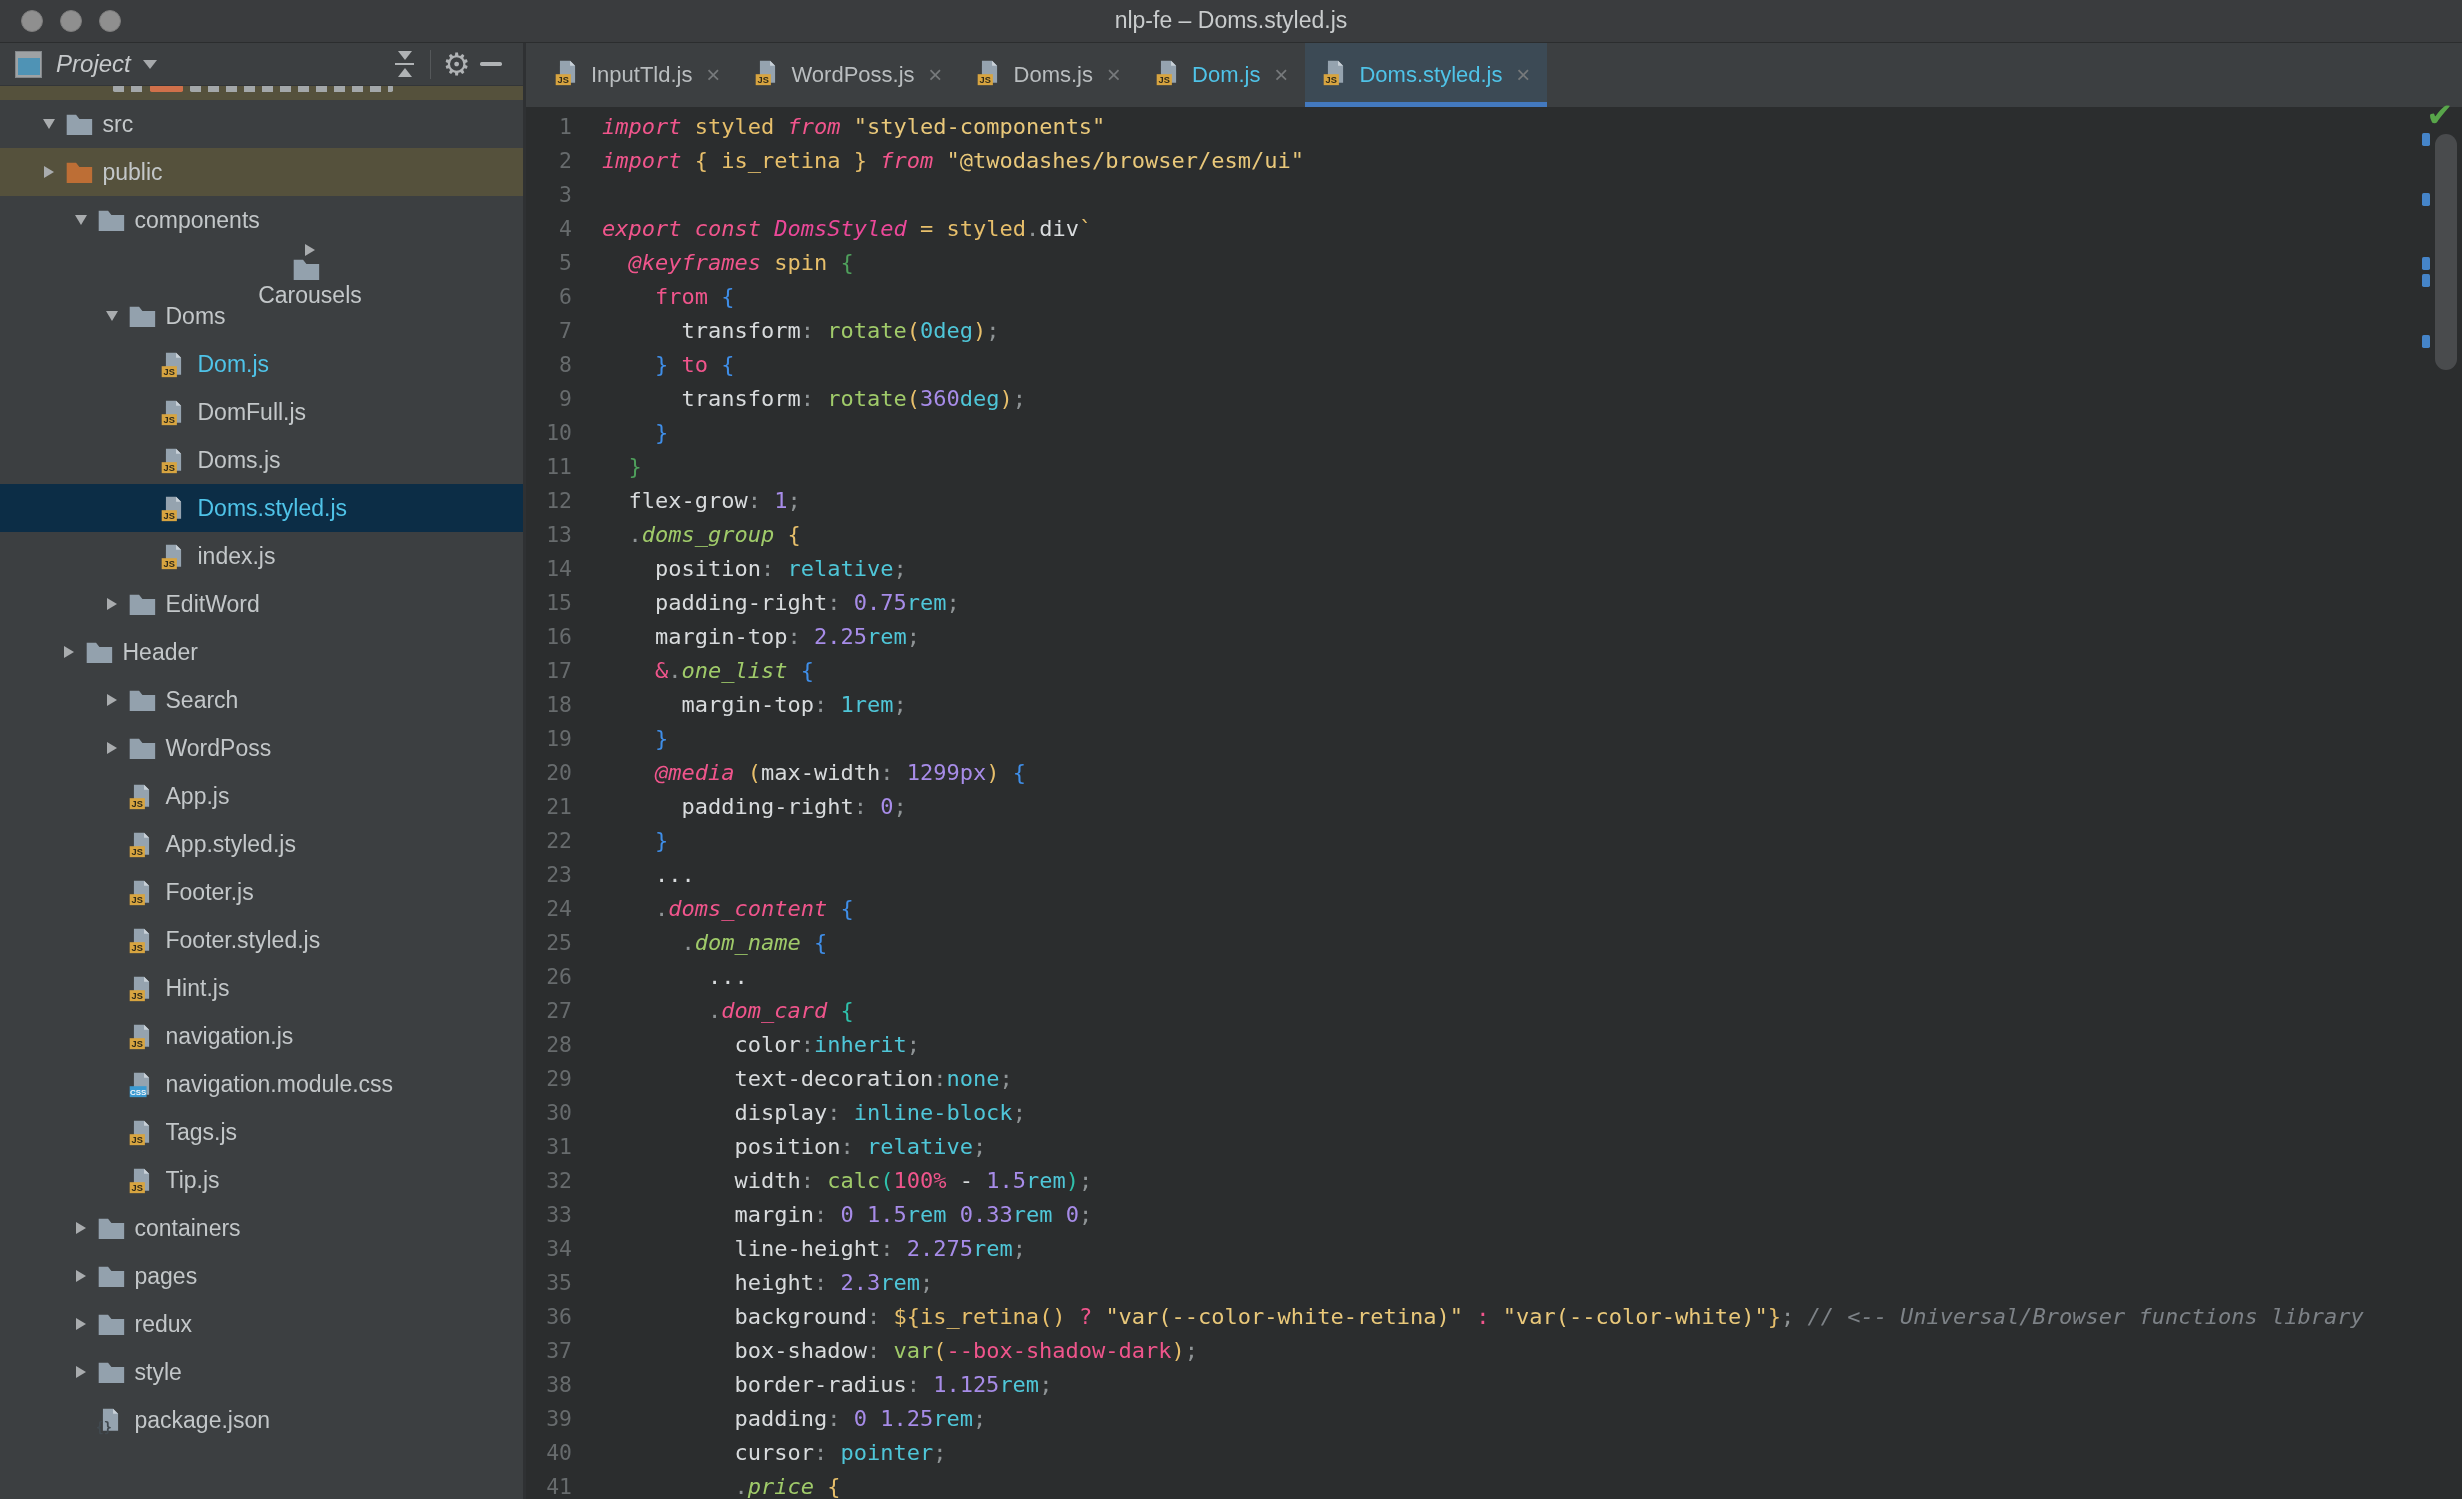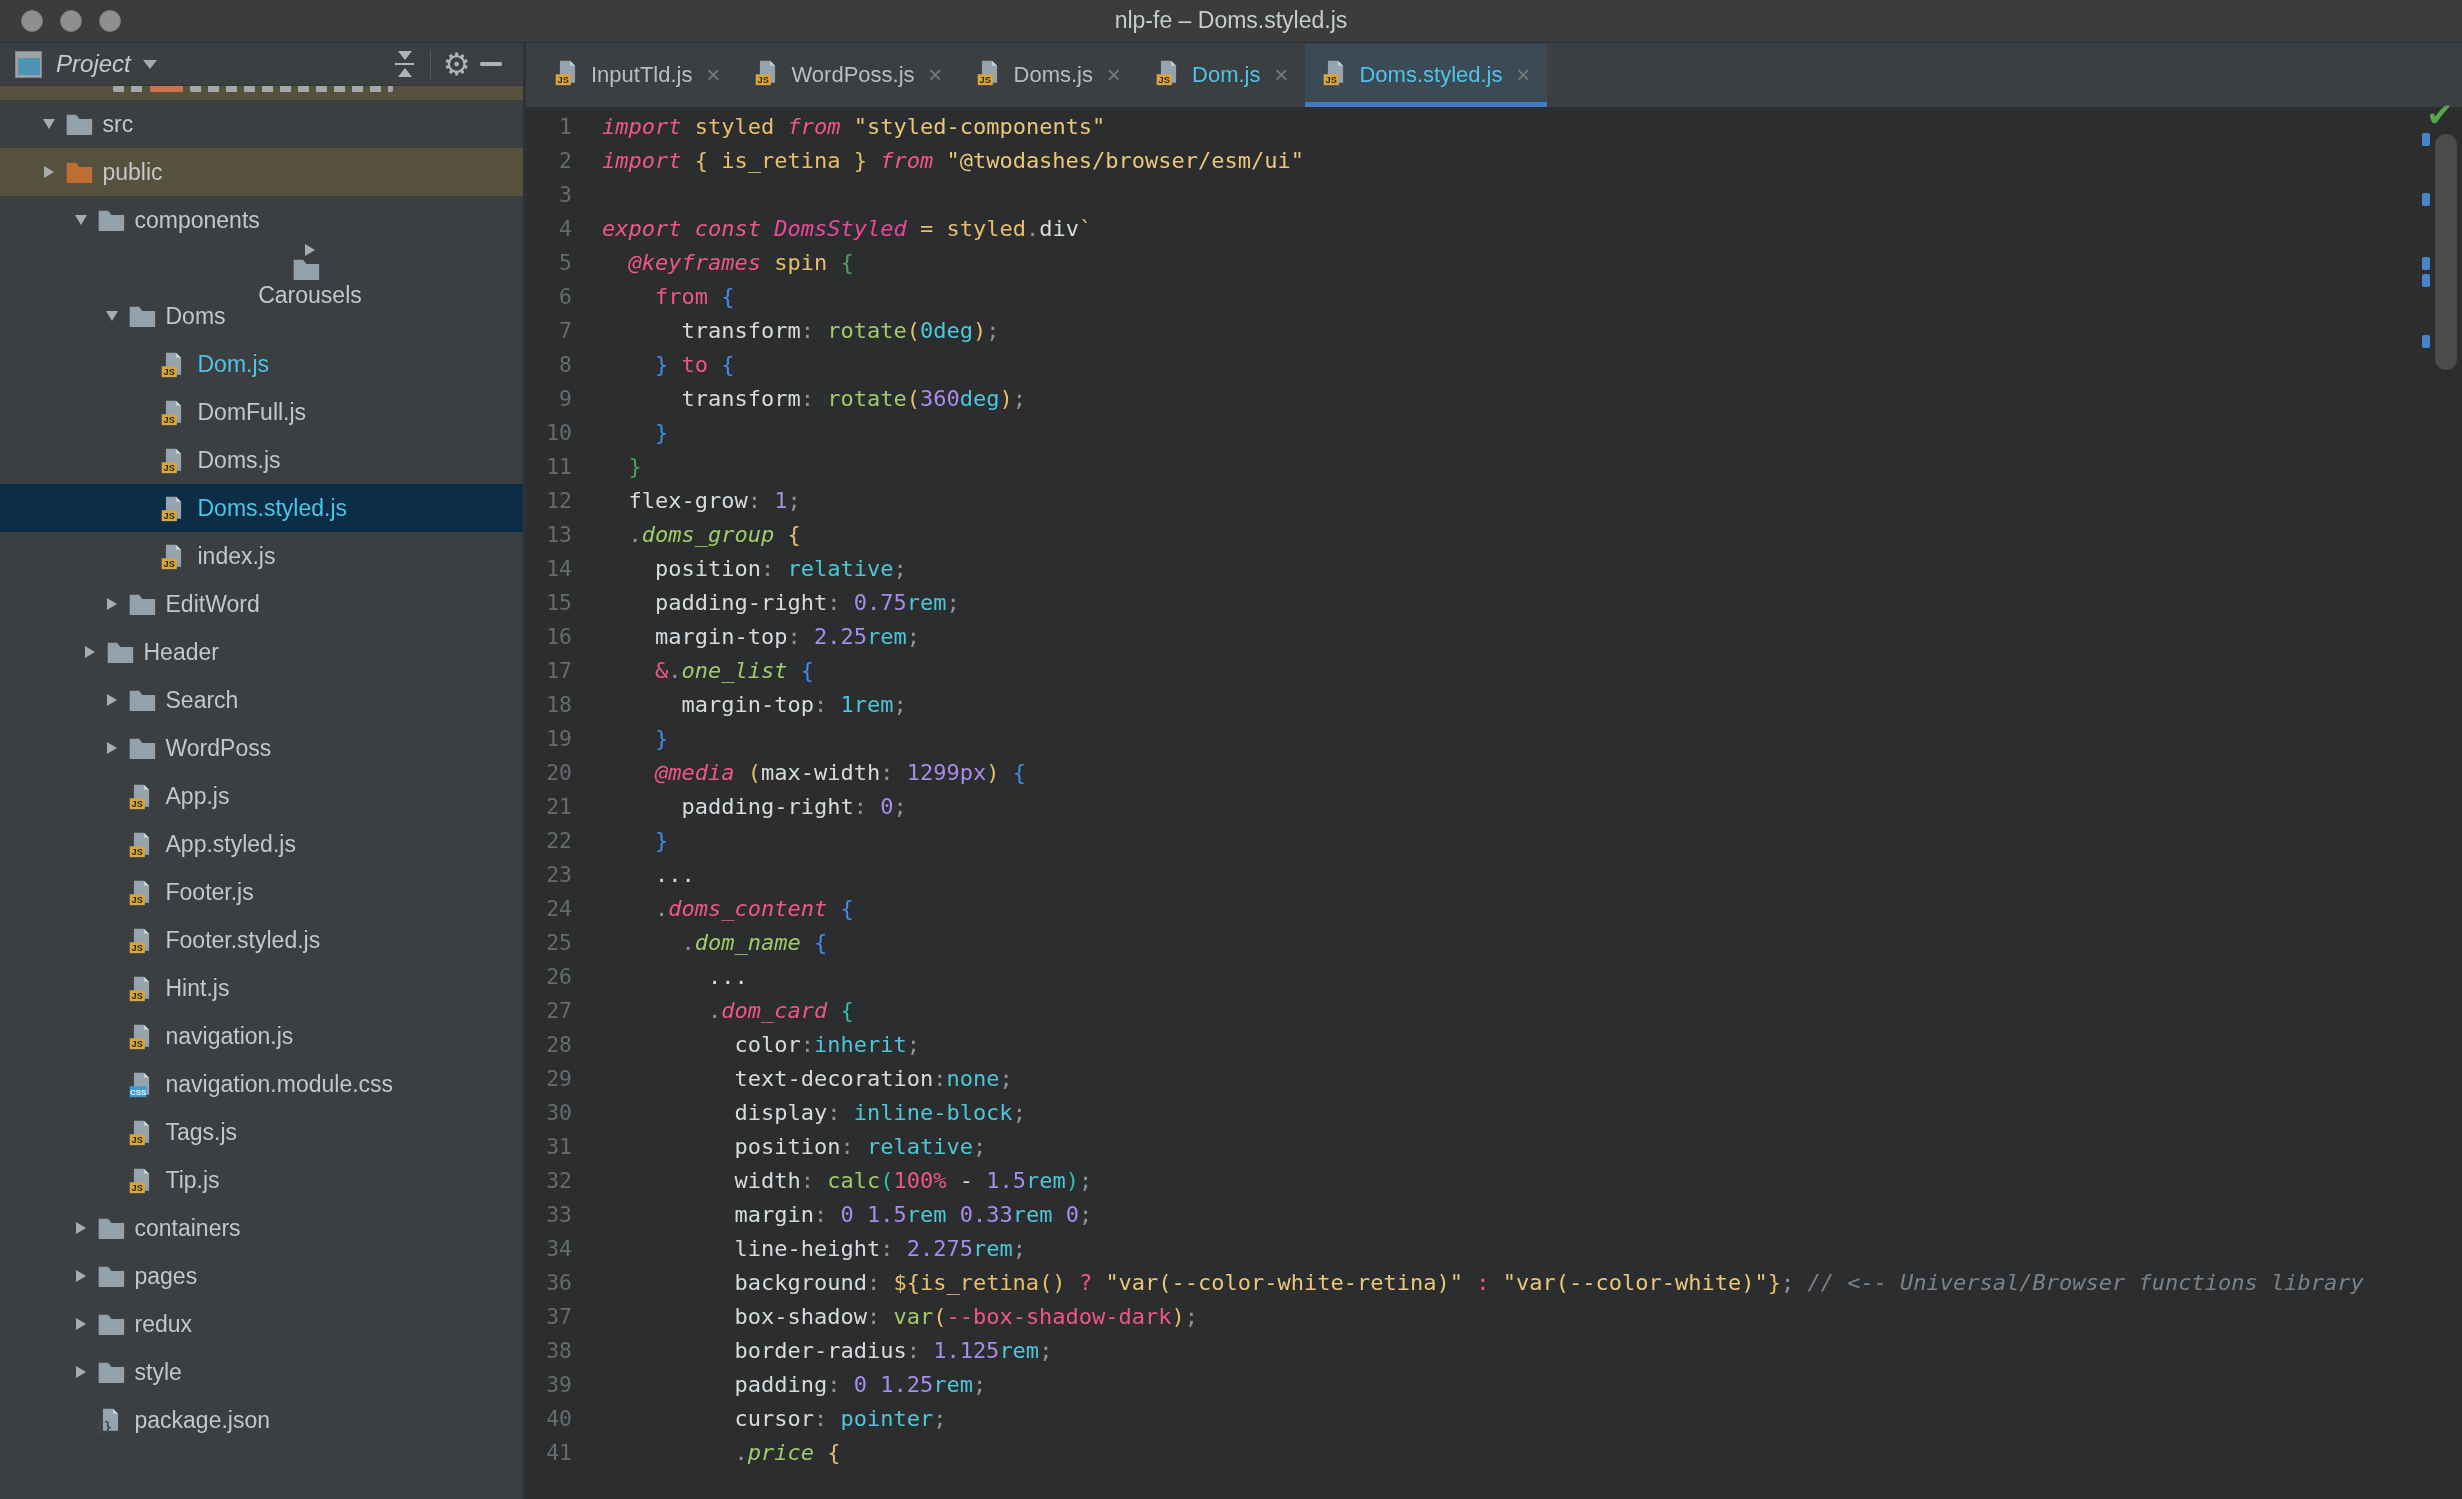--- a/index.html
+++ b/index.html
@@ -257,21 +257,21 @@
         <div class="arrow-slot">
           <div class="tri-right"></div>
         </div>
         <div class="icon-slot">
           <svg width="28" height="26" viewBox="0 0 33 30">
             <path d="M2 4h11l4 5h15v19H2z" fill="#93a1ad"></path>
           </svg>
         </div>
         <span class="label">EditWord</span>
       </div>
-      <div class="row" style="padding-left: 75px;">
+      <div class="row" style="padding-left: 54px;">
         <div class="arrow-slot">
           <div class="tri-right"></div>
         </div>
         <div class="icon-slot">
           <svg width="28" height="26" viewBox="0 0 33 30">
             <path d="M2 4h11l4 5h15v19H2z" fill="#93a1ad"></path>
           </svg>
         </div>
         <span class="label">Header</span>
       </div>
@@ -648,20 +648,24 @@
           <span class="ln">32</span>
           <span class="code"><span class="tok-w">          </span><span class="tok-w">width</span><span class="tok-pct">:</span><span class="tok-w"> </span><span class="tok-fn">calc</span><span class="tok-bteal">(</span><span class="tok-kw">100%</span><span class="tok-w"> - </span><span class="tok-num">1.5</span><span class="tok-cyan">rem</span><span class="tok-bteal">)</span><span class="tok-pct">;</span></span>
         </div>
         <div class="line">
           <span class="ln">33</span>
           <span class="code"><span class="tok-w">          </span><span class="tok-w">margin</span><span class="tok-pct">:</span><span class="tok-w"> </span><span class="tok-num">0</span><span class="tok-w"> </span><span class="tok-num">1.5</span><span class="tok-cyan">rem</span><span class="tok-w"> </span><span class="tok-num">0.33</span><span class="tok-cyan">rem</span><span class="tok-w"> </span><span class="tok-num">0</span><span class="tok-pct">;</span></span>
         </div>
         <div class="line">
           <span class="ln">34</span>
           <span class="code"><span class="tok-w">          </span><span class="tok-w">line-height</span><span class="tok-pct">:</span><span class="tok-w"> </span><span class="tok-num">2.275</span><span class="tok-cyan">rem</span><span class="tok-pct">;</span></span>
+        </div>
+        <div class="line">
+          <span class="ln">35</span>
+          <span class="code"><span class="tok-w">          </span><span class="tok-w">height</span><span class="tok-pct">:</span><span class="tok-w"> </span><span class="tok-num">2.3</span><span class="tok-cyan">rem</span><span class="tok-pct">;</span></span>
         </div>
         <div class="line">
           <span class="ln">36</span>
           <span class="code"><span class="tok-w">          </span><span class="tok-w">background</span><span class="tok-pct">:</span><span class="tok-w"> </span><span class="tok-gold">${</span><span class="tok-gold">is_retina</span><span class="tok-gold">()</span><span class="tok-w"> </span><span class="tok-kw">?</span><span class="tok-w"> </span><span class="tok-str">"var(--color-white-retina)"</span><span class="tok-w"> </span><span class="tok-kw">:</span><span class="tok-w"> </span><span class="tok-str">"var(--color-white)"</span><span class="tok-gold">}</span><span class="tok-pct">;</span><span class="tok-w"> </span><span class="tok-com">// &lt;-- Universal/Browser functions library</span></span>
         </div>
         <div class="line">
           <span class="ln">37</span>
           <span class="code"><span class="tok-w">          </span><span class="tok-w">box-shadow</span><span class="tok-pct">:</span><span class="tok-w"> </span><span class="tok-fn">var</span><span class="tok-pgold">(</span><span class="tok-kw">--box-shadow-dark</span><span class="tok-pgold">)</span><span class="tok-pct">;</span></span>
         </div>
         <div class="line">

